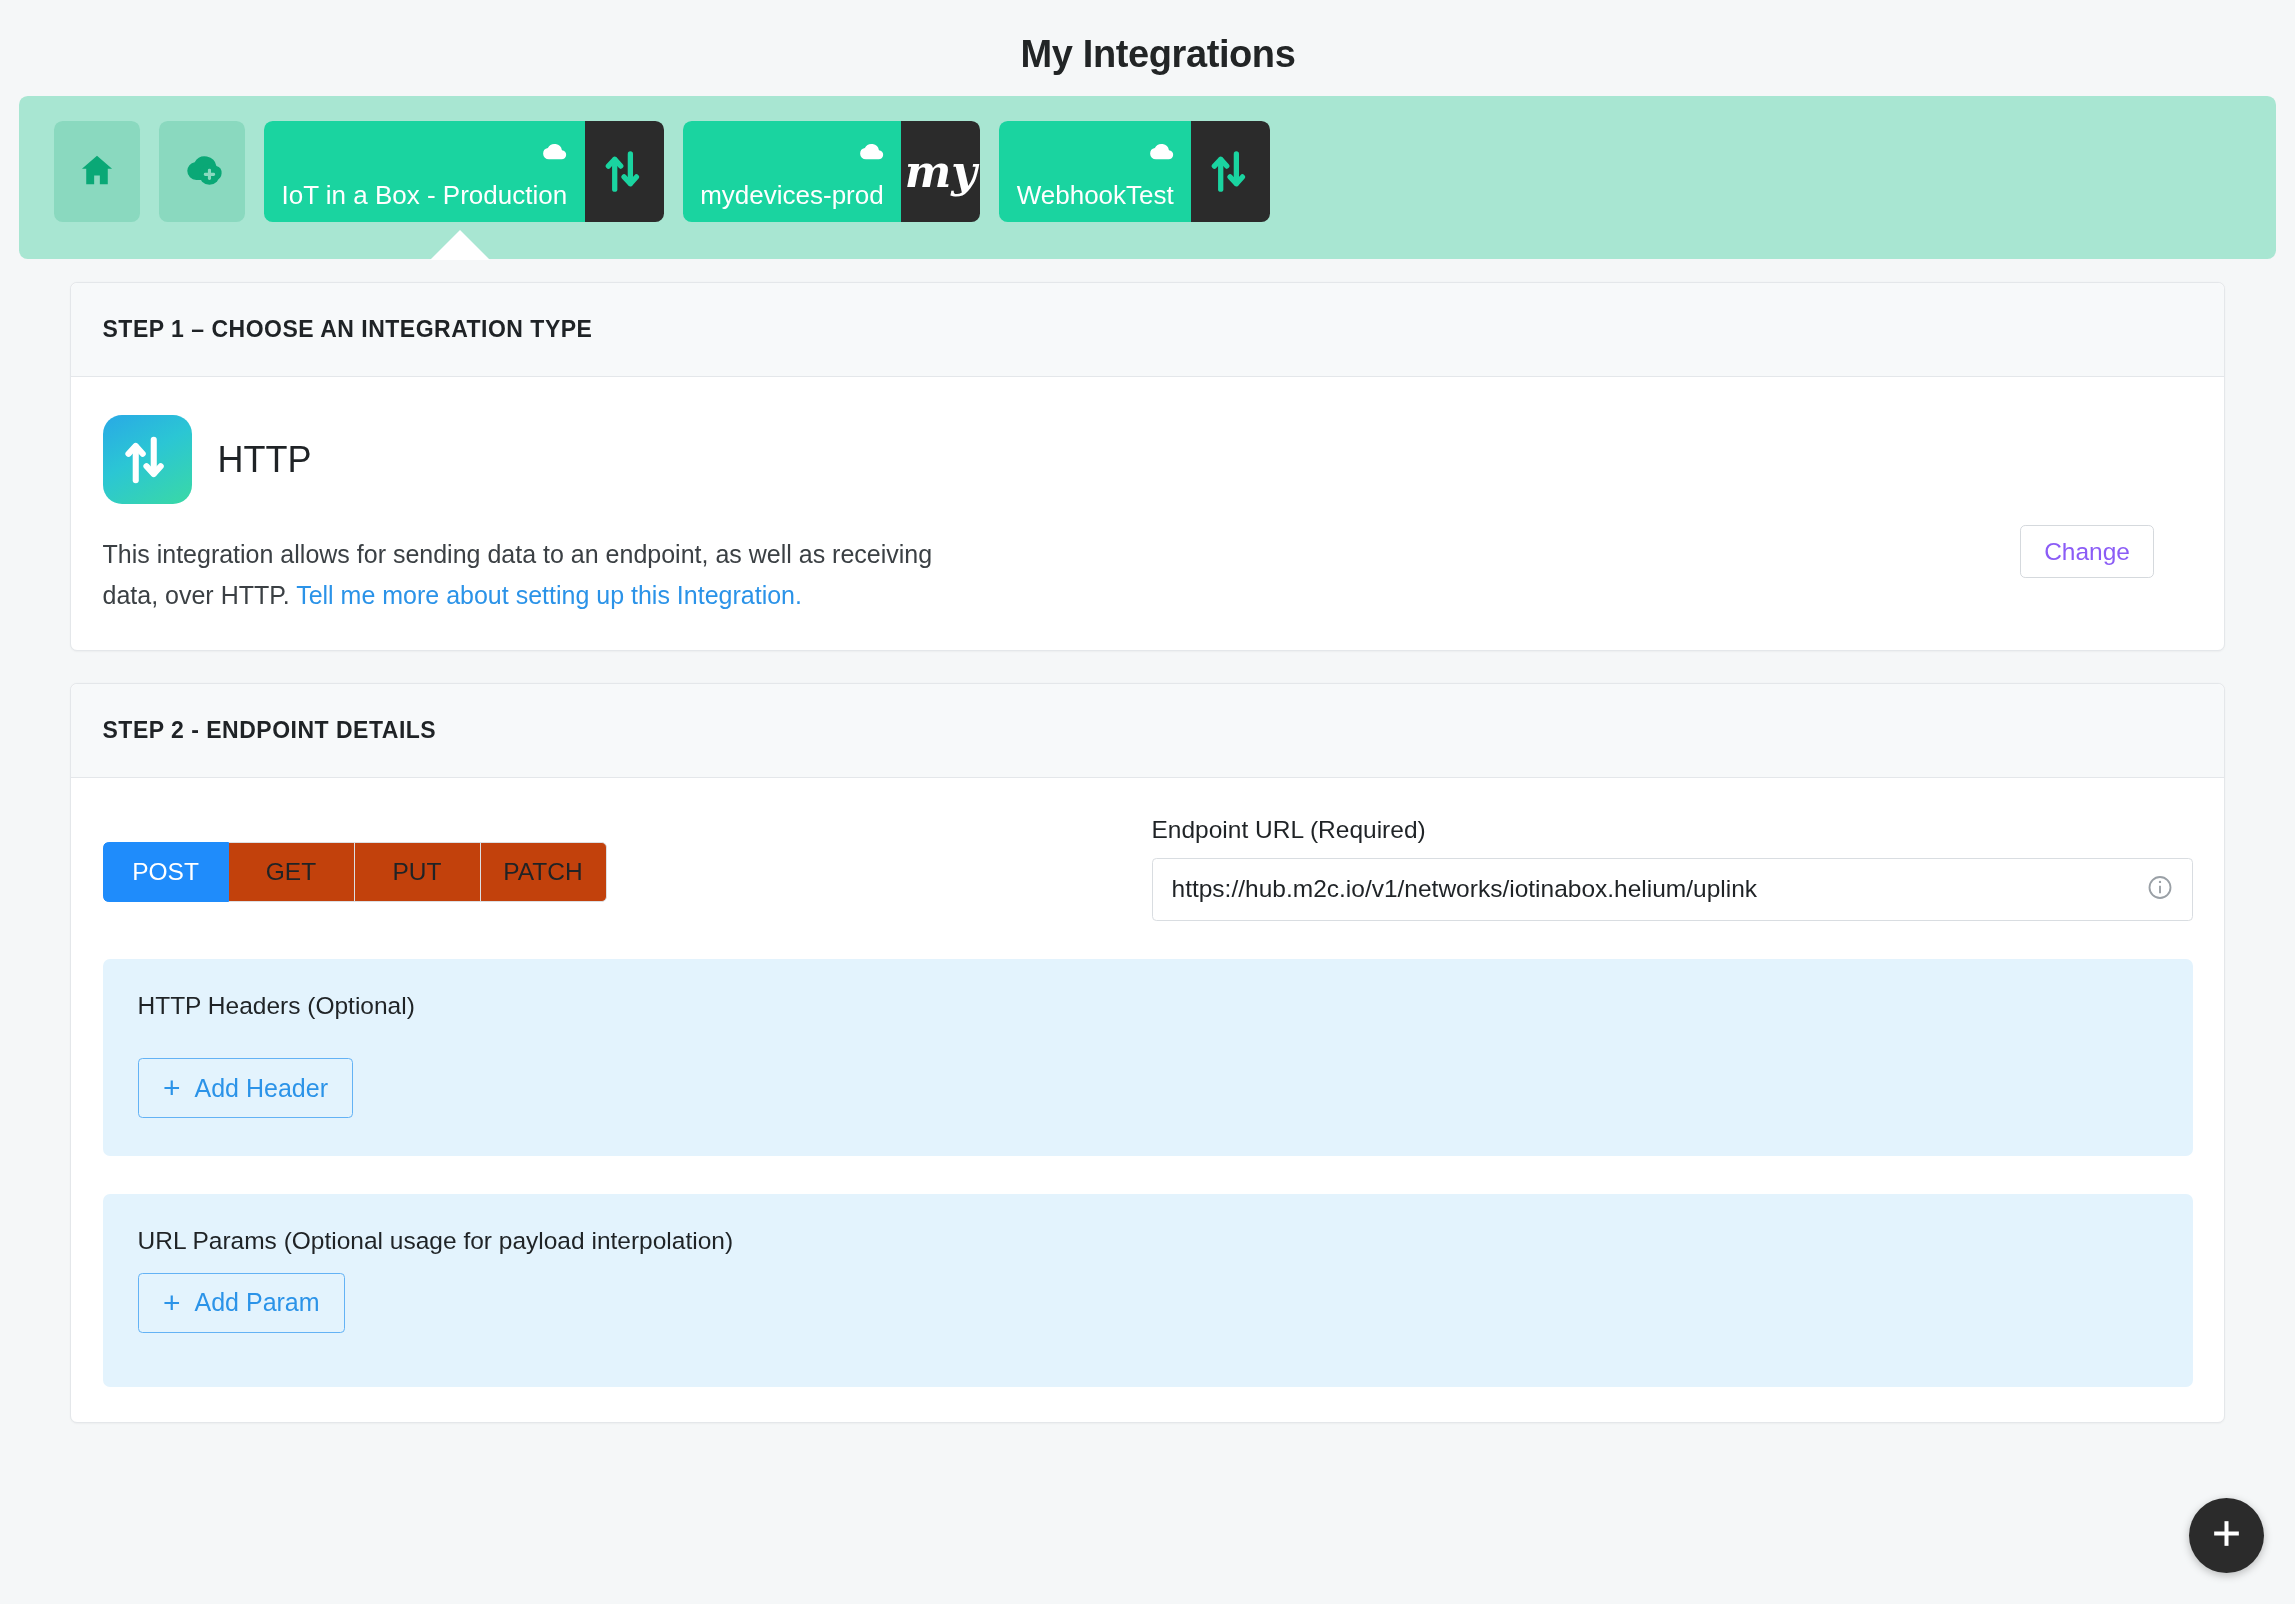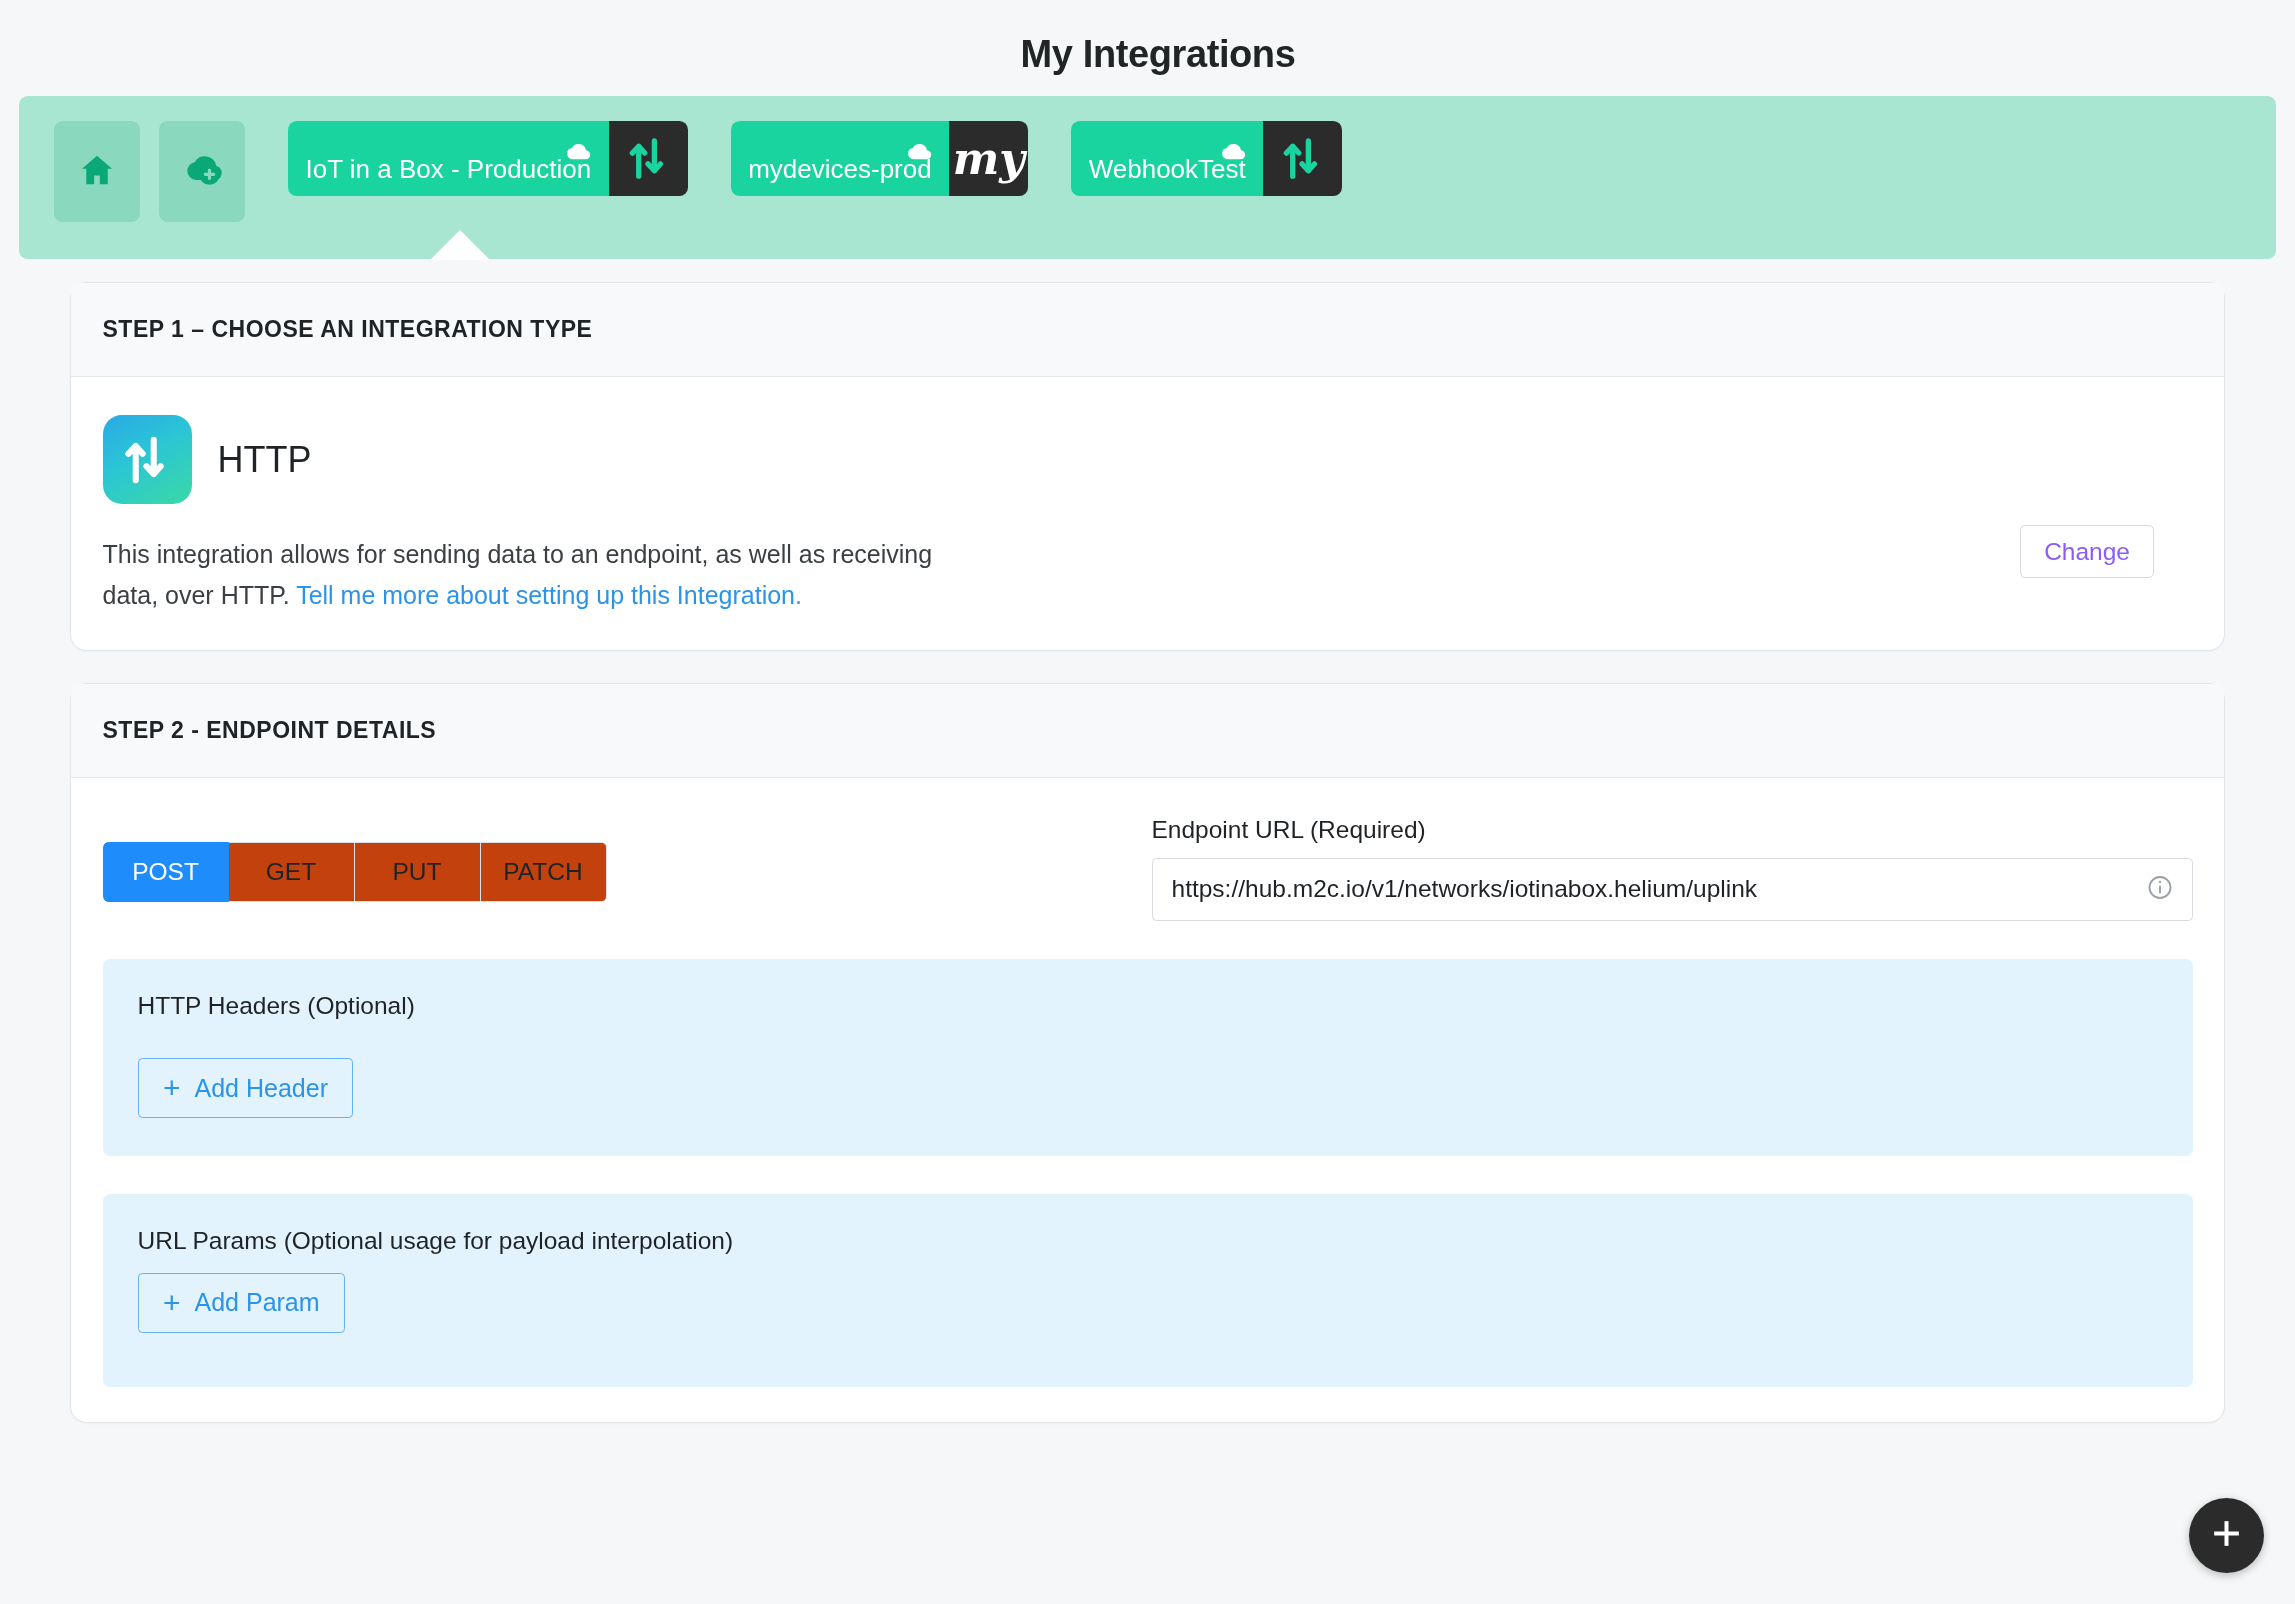--- a/index.html
+++ b/index.html
@@ -59,27 +59,26 @@
     padding: 19px 23px 0 23px;
     min-width: 234px;
     cursor: pointer;
     flex: none;
   }
   .all-int .ai-row { display: flex; align-items: center; gap: 12.2px; }
   .all-int .ai-title { font-size: 26px; color: #0aa876; line-height: 1; }
   .all-int .ai-sub { font-size: 18.4px; color: #0aa876; margin-top: 12.2px; }
 
   .chip {
-    height: 75px;
+    height: 101px;
     display: flex;
     border-radius: 8.7px;
     overflow: hidden;
     cursor: pointer;
     flex: none;
-    margin-left: 24px;
   }
   .chip .chip-name {
     background: #1ad4a0;
     position: relative;
     display: flex;
     align-items: flex-end;
     padding: 0 17.5px 14px 17.5px;
     min-width: 52px;
   }
   .chip .chip-name span.lbl {
@@ -100,21 +99,21 @@
 
   
   .arrows { display: block; }
 
   
   .content { padding: 23px 70px 0 70px; }
 
   .card {
     background: #ffffff;
     border: 0.9px solid #e4e7ea;
-    border-radius: 17px;
+    border-radius: 7px;
     margin-bottom: 31.5px;
     box-shadow: 0 0.9px 1.7px rgba(0,0,0,0.04);
   }
   .card-head {
     background: #f7f9fa;
     border-bottom: 0.9px solid #e4e7ea;
     border-radius: 7px 7px 0 0;
     padding: 33px 31.5px;
     font-size: 23px;
     font-weight: bold;

